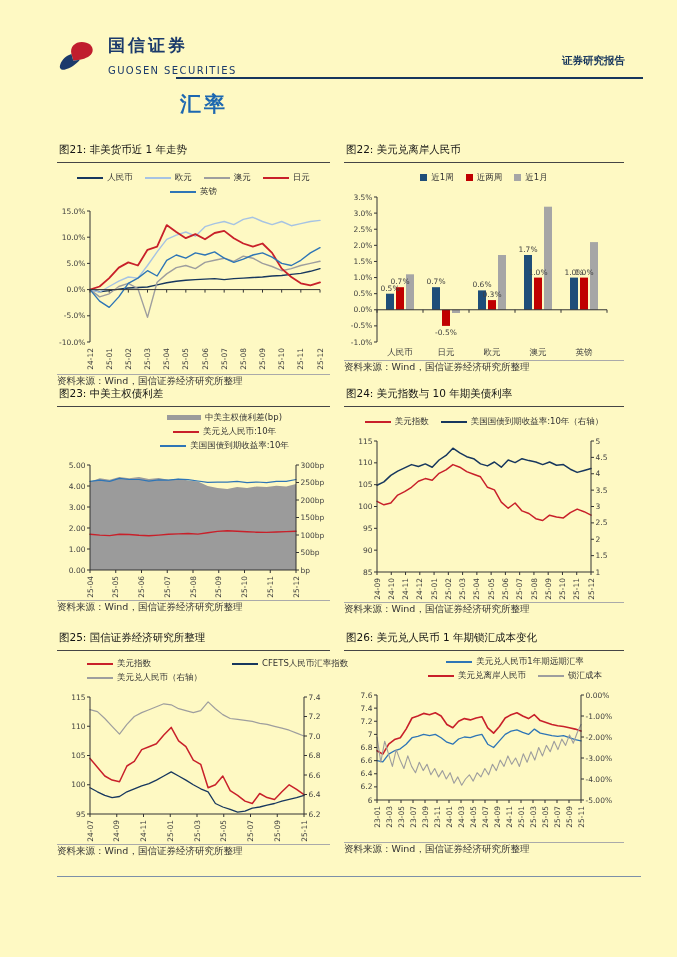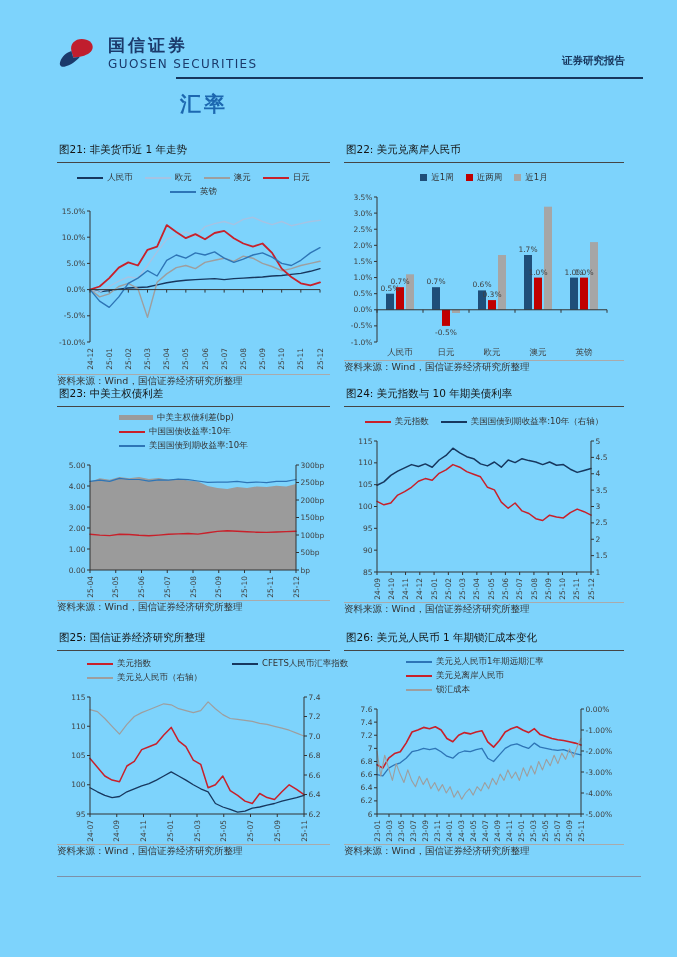--- a/index.html
+++ b/index.html
@@ -1,35 +1,35 @@
 <!DOCTYPE html>
 <html><head>
 <meta charset="utf-8">
 <style>
   *{box-sizing:border-box;margin:0;padding:0}
   html,body{background:#fff}
   body{width:677px;height:957px;position:relative;font-family:"DejaVu Sans","Liberation Sans",sans-serif;color:#222;overflow:hidden}
-  .page{position:absolute;inset:0;background:#7dd3fc}
+  .page{position:absolute;inset:0;background:#fef9c3}
 
   
   .header{position:absolute;left:57px;top:36px;width:586px;height:46px}
   .brand{display:flex;align-items:center;gap:9px}
   .logo-mark{width:42px;height:32px;flex:0 0 auto}
   .brand-cn{font-size:17px;font-weight:bold;color:#1B3A6B;letter-spacing:3px;line-height:1.1}
-  .brand-en{font-size:12px;color:#1B3A6B;letter-spacing:1.4px;margin-top:2px}
+  .brand-en{font-size:10px;color:#1B3A6B;letter-spacing:1.4px;margin-top:10px}
   .doc-type{position:absolute;right:18px;top:18px;font-size:10.5px;font-weight:bold;color:#17365D}
   .header-rule{position:absolute;left:119px;right:0;top:41px;height:2px;background:#17365D}
   .page-title{position:absolute;left:180px;top:90px;font-size:21px;font-weight:bold;color:#1C67B0;letter-spacing:3px}
 
   
   .grid{position:absolute;left:57px;top:140px;width:567px;display:grid;grid-template-columns:273px 280px;column-gap:14px;row-gap:16px;grid-auto-rows:228px}
   .card{display:flex;flex-direction:column}
   .card-title{font-size:10.5px;font-weight:400;color:#141414;padding:3px 0 5px 2px;border-bottom:1.2px solid #454545}
   .legend-box{display:flex;justify-content:center;align-items:center;column-gap:12px;row-gap:1px;flex-wrap:wrap;font-size:8.5px;color:#333;line-height:13px;margin-top:8px}
-  .legend-box.lg-column{flex-direction:column;align-items:flex-start;padding-left:62px;margin-top:4px}
+  .legend-box.lg-column{align-items:flex-start;padding-left:62px;margin-top:4px}
   .legend-box.lg-wrap2{display:grid;grid-template-columns:auto auto;justify-content:start;column-gap:30px;padding-left:30px;margin-top:6px}
   .lg-item{display:inline-flex;align-items:center;gap:4px;white-space:nowrap}
   .sw{display:inline-block;flex:0 0 auto}
   .sw-line{width:26px;height:2px}
   .sw-area{width:34px;height:5px}
   .sw-square{width:7px;height:7px}
   .chart-box{margin-top:8px}
   .chart-box svg{display:block}
   svg text{font-family:"DejaVu Sans","Liberation Sans",sans-serif;fill:#404040}
   .card-source{margin-top:auto;border-top:1px solid #aaa;font-size:9.5px;color:#333}
@@ -224,21 +224,21 @@
 
     <figure class="card">
       <figcaption class="card-title">图23: 中美主权债利差</figcaption>
       <div class="legend-box lg-column">
           <span class="lg-item">
             <span class="sw sw-area" style="background-color: rgb(155, 155, 155);"></span>
             <span>中美主权债利差(bp)</span>
           </span>
           <span class="lg-item">
             <span class="sw sw-line" style="background-color: rgb(200, 32, 42);"></span>
-            <span>中国国债收益率:10年</span>
+            <span>美元兑人民币:10年</span>
           </span>
           <span class="lg-item">
             <span class="sw sw-line" style="background-color: rgb(46, 117, 182);"></span>
             <span>美国国债到期收益率:10年</span>
           </span>
         </div>
       <div class="chart-box">
           <svg viewBox="0 0 273 140" width="273" height="140">
             <path d="M33,110 L33.0,21.8 L42.8,18.3 L52.6,19.7 L62.4,16.9 L72.2,18.3 L82.0,16.9 L91.9,19.0 L101.7,18.0 L111.5,19.7 L121.3,18.7 L131.1,20.4 L140.9,21.4 L150.7,26.0 L160.5,28.1 L170.3,29.1 L180.1,27.0 L190.0,28.1 L199.8,26.4 L209.6,27.0 L219.4,25.7 L229.2,26.4 L239.0,23.9 L239,110 Z" fill="#9B9B9B" stroke="none"></path>
             <polyline points="33.0,74.3 42.8,75.1 52.6,75.6 62.4,74.3 72.2,74.5 82.0,75.3 91.9,75.8 101.7,75.1 111.5,74.3 121.3,73.9 131.1,73.5 140.9,74.1 150.7,72.8 160.5,71.4 170.3,70.7 180.1,71.2 190.0,71.8 199.8,72.2 209.6,72.4 219.4,72.0 229.2,71.6 239.0,71.2" fill="none" stroke="#C8202A" stroke-width="1.4" stroke-linejoin="round" stroke-linecap="round"></polyline>

